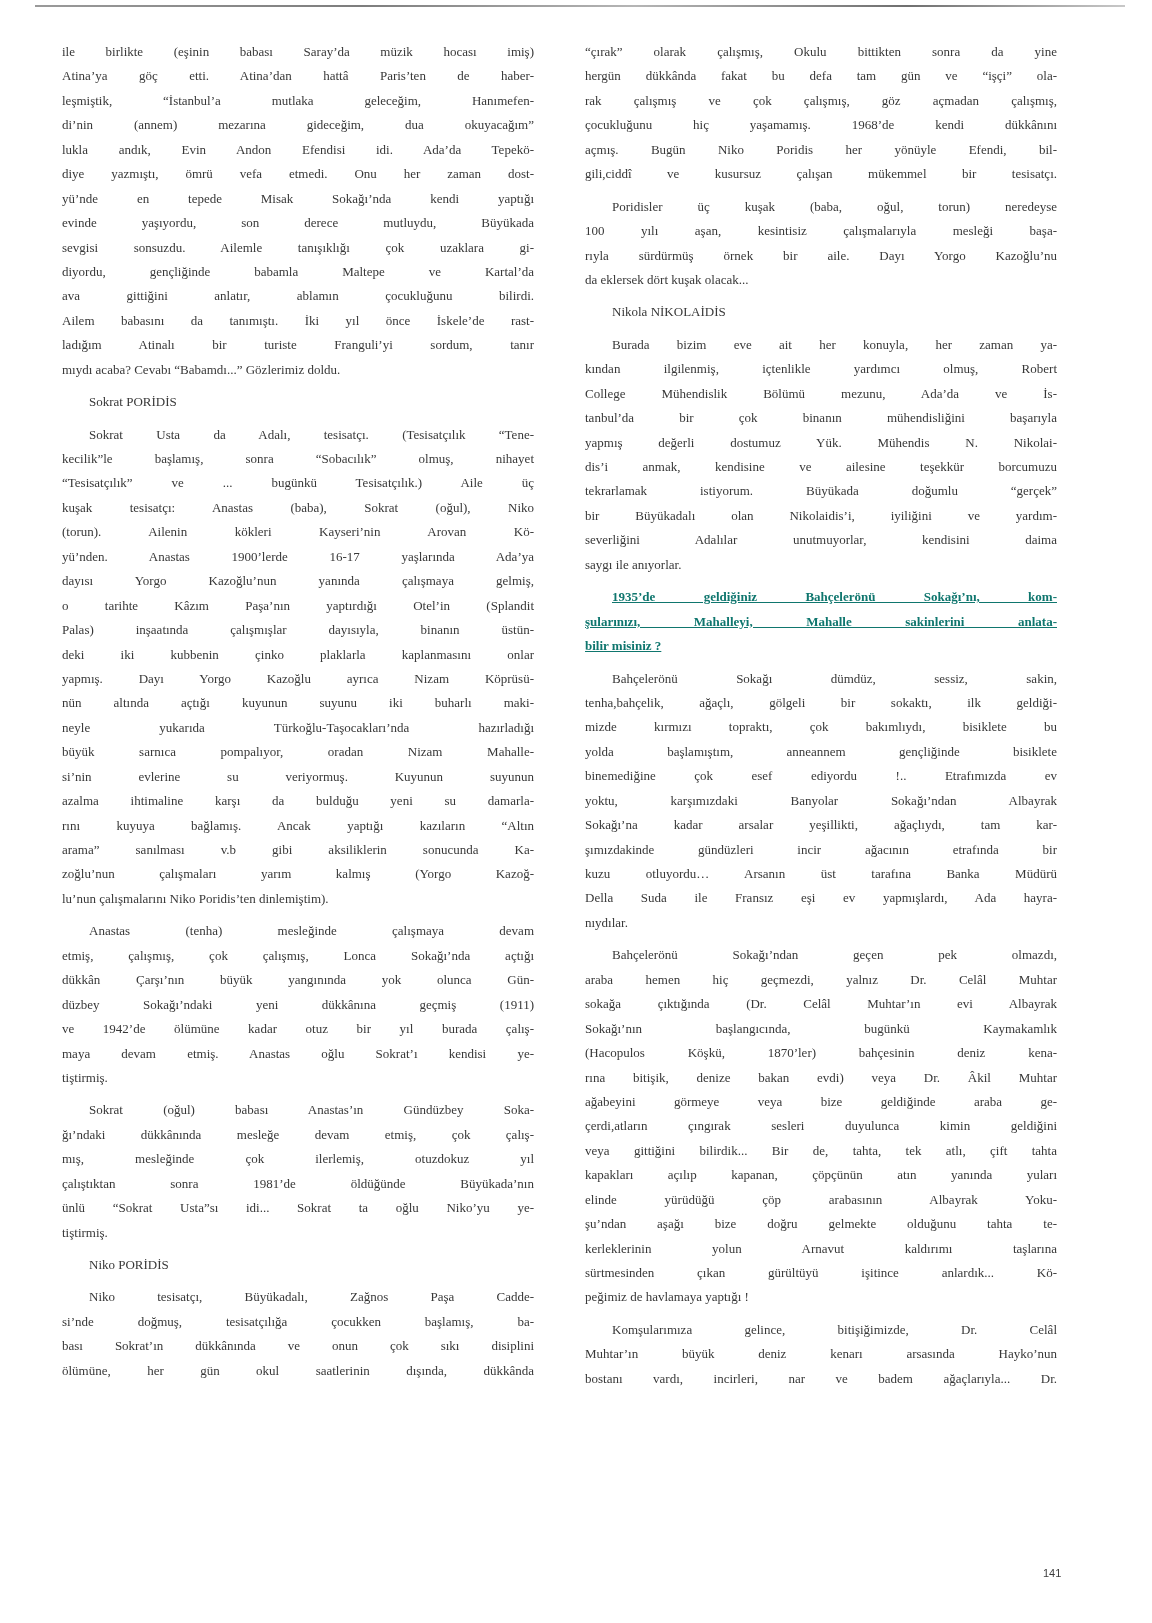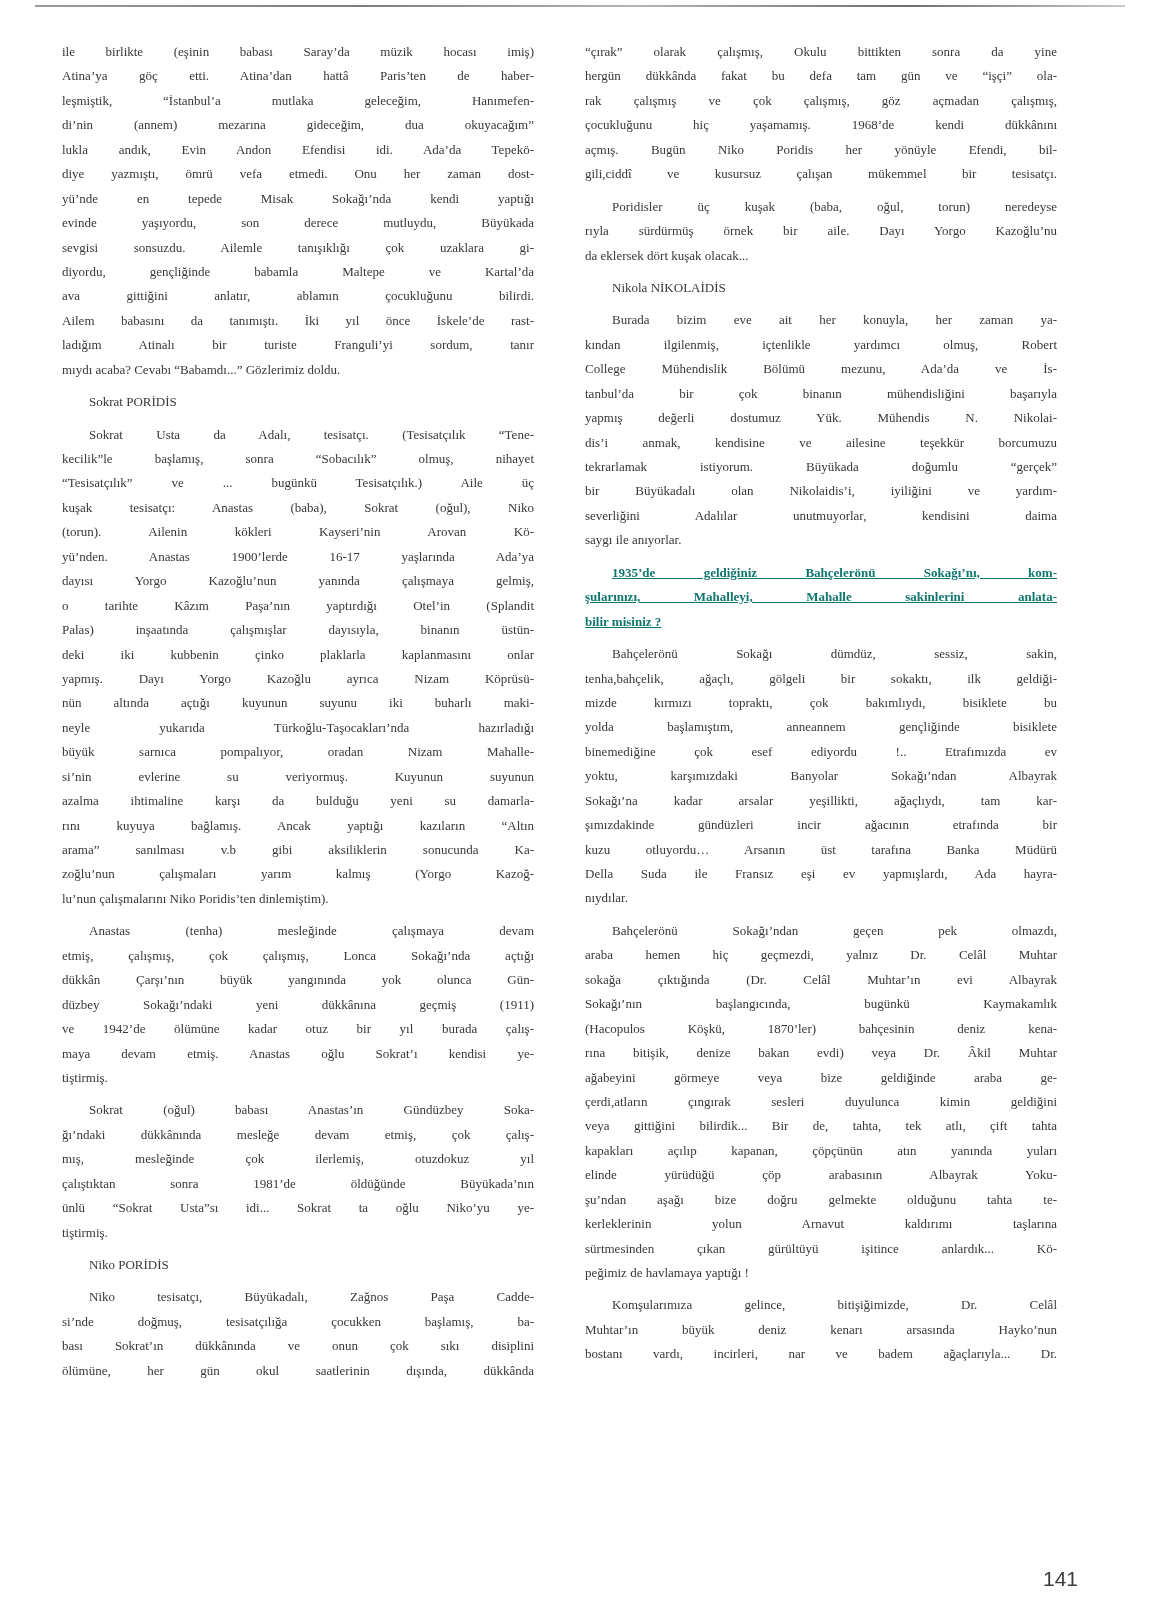--- a/index.html
+++ b/index.html
@@ -21,21 +21,21 @@
     text-align: justify; text-align-last: justify; white-space: nowrap;
     overflow: visible;
   }
   .line.last { text-align-last: left; }
   .line.indent { padding-left: 27px; }
   .heading .line { padding-left: 27px; text-align-last: left; }
   .bold .line { font-weight: bold; color: #0f766e; text-decoration: underline; }
   .page-number {
     position: absolute; left: 1043px; top: 1567px;
     font-family: "Liberation Sans", "DejaVu Sans", sans-serif;
-    font-size: 21px; color: #3d3d3d;
+    font-size: 11px; color: #3d3d3d;
   }
 </style>
 </head>
 <body>
 
 <div class="top-rule"></div>
 
 <div class="column col-left">
 
   <div class="block">
@@ -119,20 +119,21 @@
     <span class="line">“çırak” olarak çalışmış, Okulu bittikten sonra da yine</span>
     <span class="line">hergün dükkânda fakat bu defa tam gün ve “işçi” ola-</span>
     <span class="line">rak çalışmış ve çok çalışmış, göz açmadan çalışmış,</span>
     <span class="line">çocukluğunu hiç yaşamamış. 1968’de kendi dükkânını</span>
     <span class="line">açmış. Bugün Niko Poridis her yönüyle Efendi, bil-</span>
     <span class="line">gili,ciddî ve kusursuz çalışan mükemmel bir tesisatçı.</span>
   </div>
 
   <div class="block">
     <span class="line indent">Poridisler üç kuşak (baba, oğul, torun) neredeyse</span>
+    <span class="line">100 yılı aşan, kesintisiz çalışmalarıyla mesleği başa-</span>
     <span class="line">rıyla sürdürmüş örnek bir aile. Dayı Yorgo Kazoğlu’nu</span>
     <span class="line last">da eklersek dört kuşak olacak...</span>
   </div>
 
   <div class="block heading">
     <span class="line">Nikola NİKOLAİDİS</span>
   </div>
 
   <div class="block">
     <span class="line indent">Burada bizim eve ait her konuyla, her zaman ya-</span>

